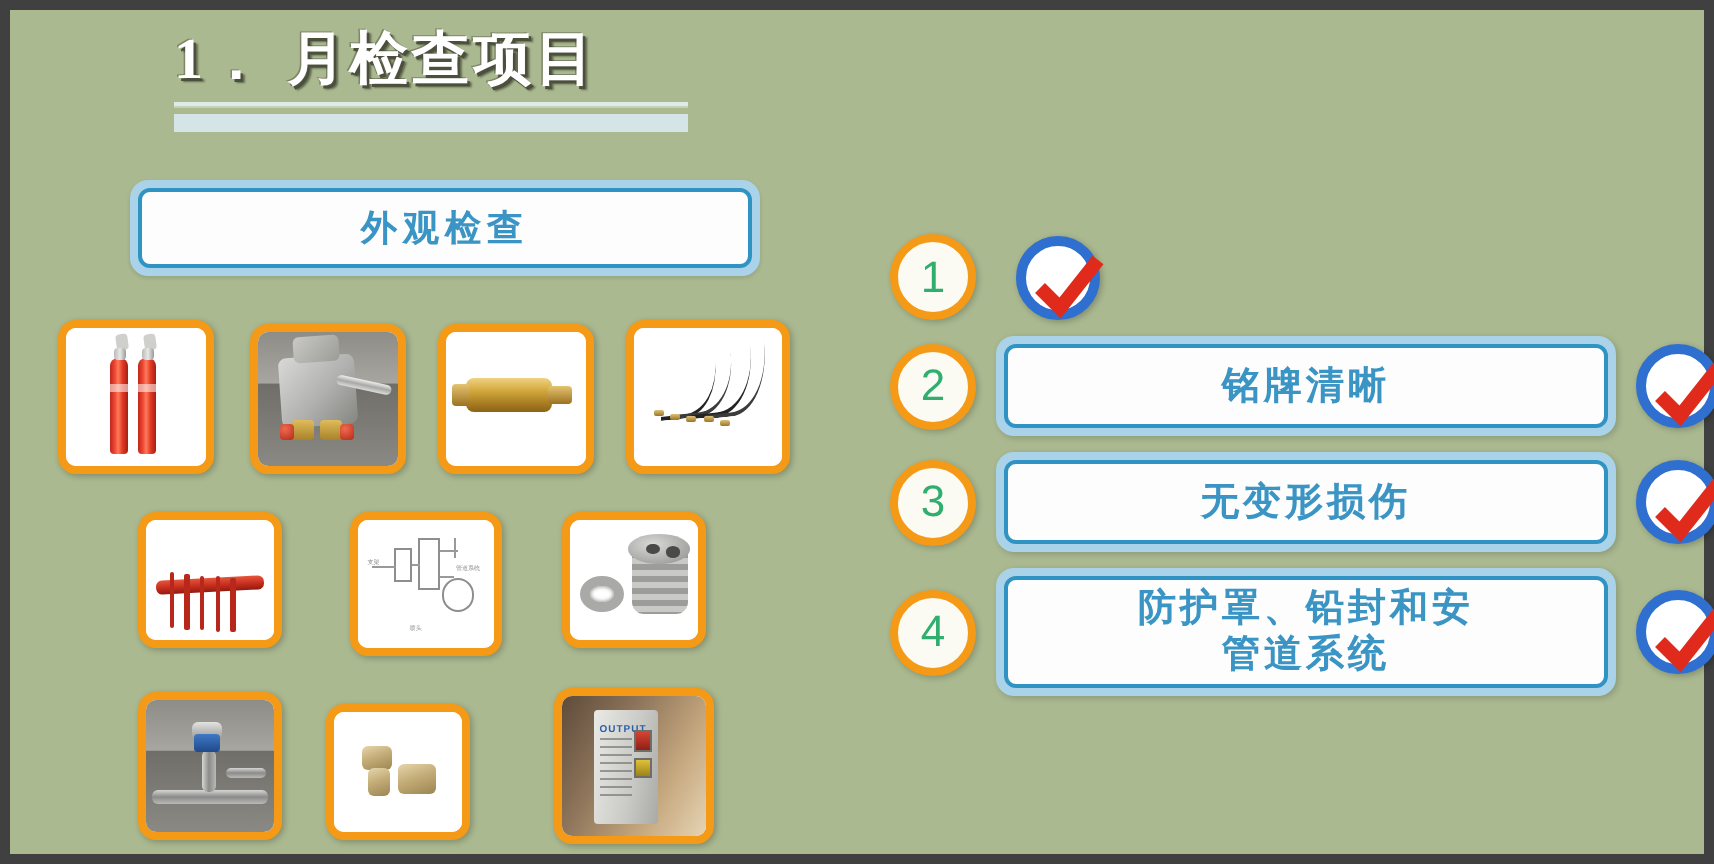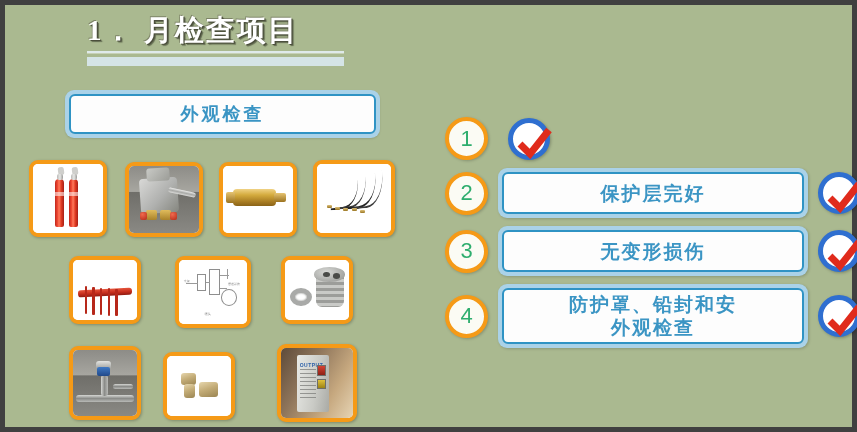--- a/index.html
+++ b/index.html
@@ -447,21 +447,21 @@
         </svg>
       </div>
     </div>
 
     <div class="row">
       <div class="num-circle">
         <span>2</span>
       </div>
       <div class="item-box">
         <div class="item-inner">
-          <span class="item-text">保护层完好</span>
+          <span class="item-text">铭牌清晰</span>
         </div>
       </div>
       <div class="check-badge">
         <svg width="50" height="50" viewBox="0 0 50 50" aria-hidden="true">
           <path d="M11 26 L21 36 L40 12" stroke="#e02b1c" stroke-width="7" fill="none" stroke-linecap="butt"></path>
         </svg>
       </div>
     </div>
 
     <div class="row">
@@ -480,21 +480,21 @@
       </div>
     </div>
 
     <div class="row">
       <div class="num-circle">
         <span>4</span>
       </div>
       <div class="item-box">
         <div class="item-inner">
           <span class="item-text">防护罩、铅封和安
-外观检查</span>
+管道系统</span>
         </div>
       </div>
       <div class="check-badge">
         <svg width="50" height="50" viewBox="0 0 50 50" aria-hidden="true">
           <path d="M11 26 L21 36 L40 12" stroke="#e02b1c" stroke-width="7" fill="none" stroke-linecap="butt"></path>
         </svg>
       </div>
     </div>
 
   </div>

